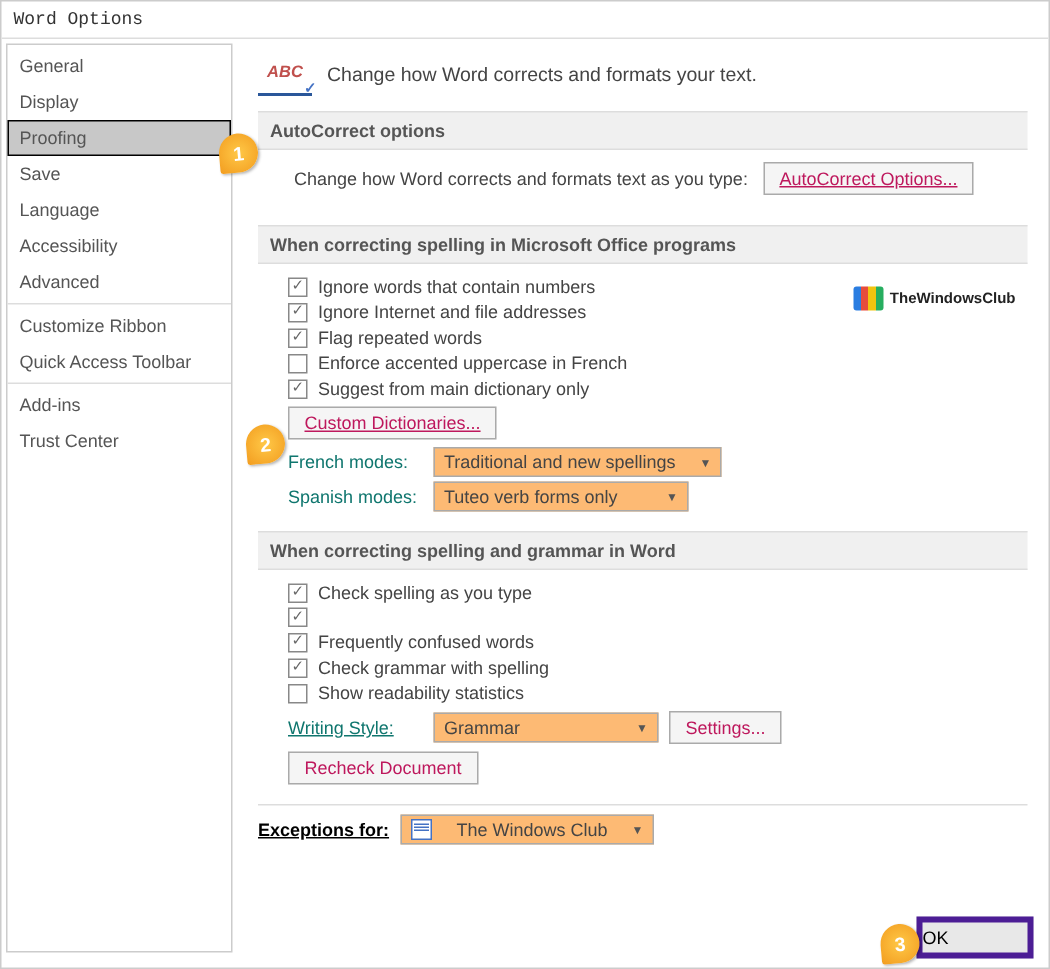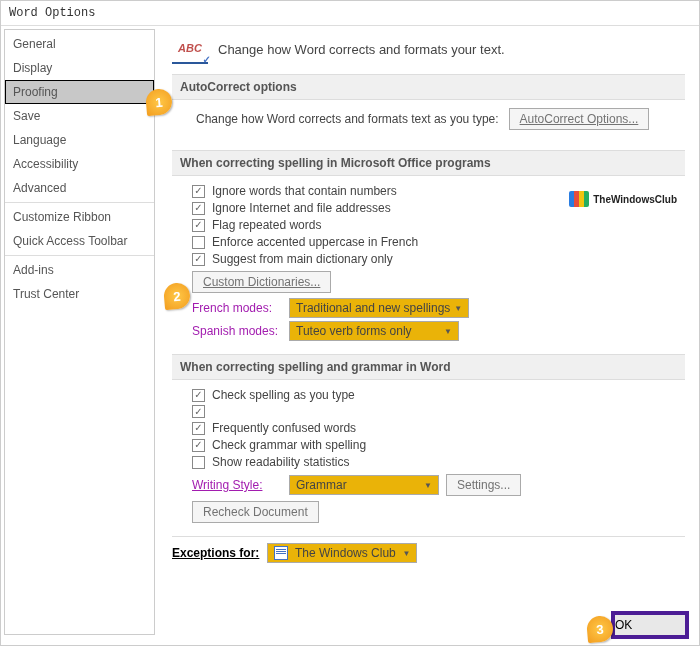--- a/index.html
+++ b/index.html
@@ -13,24 +13,24 @@
     .main { flex: 1; padding: 8px 14px; overflow: hidden; position: relative; }
     .header-row { display: flex; align-items: center; gap: 10px; margin-bottom: 10px; }
     .abc-icon { width: 36px; height: 30px; display: inline-flex; align-items: center; justify-content: center; font-size: 11px; font-style: italic; font-weight: bold; color: #c0504d; border-bottom: 2px solid #2a579a; position: relative; }
     .abc-icon::after { content: "✓"; position: absolute; right: -3px; bottom: -3px; color: #4472c4; font-size: 10px; font-style: normal; }
     .header-text { color: #444; font-size: 13px; }
     .section-head { background: #f0f0f0; padding: 5px 8px; font-weight: bold; color: #555; margin-bottom: 8px; border-top: 1px solid #ddd; border-bottom: 1px solid #ddd; }
     .section-body { padding: 0 12px 10px 20px; }
     .row { display: flex; align-items: center; gap: 7px; margin: 3px 0; color: #444; }
     .chk { width: 13px; height: 13px; border: 1px solid #888; display: inline-flex; align-items: center; justify-content: center; font-size: 10px; color: #666; line-height: 1; }
     .chk.checked::before { content: "✓"; }
-    .btn { background: #f5f5f5; border: 1px solid #aaa; padding: 3px 10px; color: #737373; cursor: pointer; }
-    .sel { background: #eab308; border: 1px solid #aaa; padding: 2px 6px; min-width: 170px; display: inline-flex; align-items: center; justify-content: space-between; gap: 4px; color: #444; }
+    .btn { background: #f5f5f5; border: 1px solid #aaa; padding: 3px 10px; color: #be185d; cursor: pointer; }
+    .sel { background: #fdba74; border: 1px solid #aaa; padding: 2px 6px; min-width: 170px; display: inline-flex; align-items: center; justify-content: space-between; gap: 16px; color: #444; }
     .sel .caret { font-size: 8px; color: #555; }
-    .lbl { min-width: 90px; color: #a21caf; }
+    .lbl { min-width: 90px; color: #0f766e; }
     .u { text-decoration: underline; }
     .callout { position: absolute; width: 26px; height: 26px; background: radial-gradient(#ffc847,#f29c1f); border-radius: 14px 14px 14px 2px; color: #fff; font-weight: bold; display: flex; align-items: center; justify-content: center; font-size: 13px; box-shadow: 1px 1px 2px rgba(0,0,0,.3); z-index: 10; transform: rotate(-5deg); }
     .footer { position: absolute; right: 10px; bottom: 6px; display: flex; align-items: center; gap: 8px; }
     .ok-btn { width: 78px; text-align: left; border: 4px solid #4c1d95; background: #e8e8e8; padding: 3px 0; cursor: pointer; }
     .watermark { position: absolute; right: 22px; top: 190px; display: flex; align-items: center; gap: 4px; z-index: 5; }
     .watermark .flag { width: 20px; height: 16px; background: linear-gradient(90deg,#2a7de1 25%,#e74c3c 25% 50%,#f1c40f 50% 75%,#27ae60 75%); border-radius: 2px; }
     .watermark .txt { font-weight: bold; font-size: 10px; color: #222; }
     .autocorrect-row { color: #444; margin-bottom: 10px; display: flex; align-items: center; gap: 10px; padding-left: 4px;}
     .exception-row { display: flex; align-items: center; gap: 8px; border-top: 1px solid #ddd; padding-top: 6px; }
     .doc-icon { width: 14px; height: 14px; background: #fff; border: 1px solid #4472c4; position: relative; }

